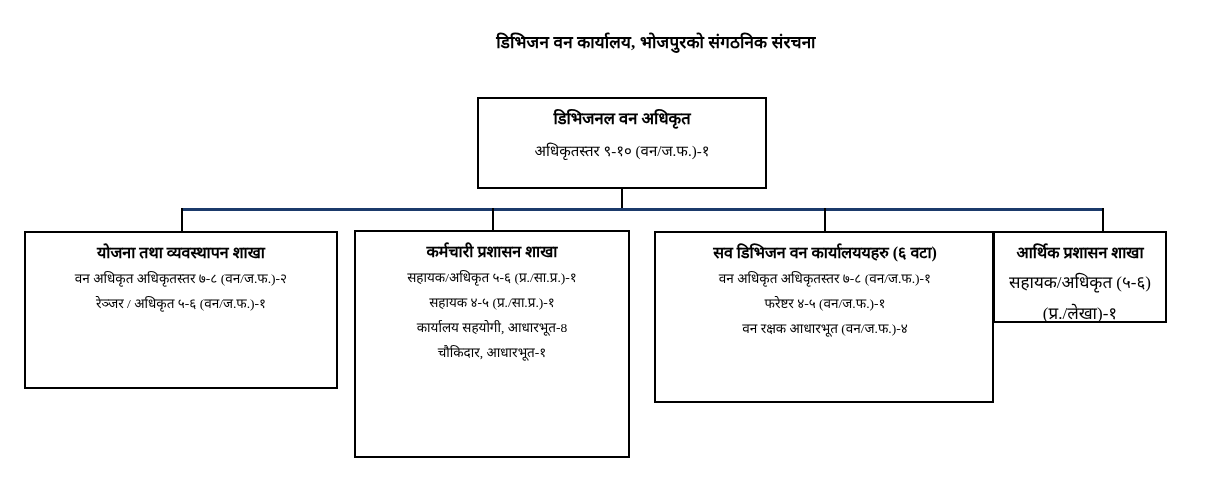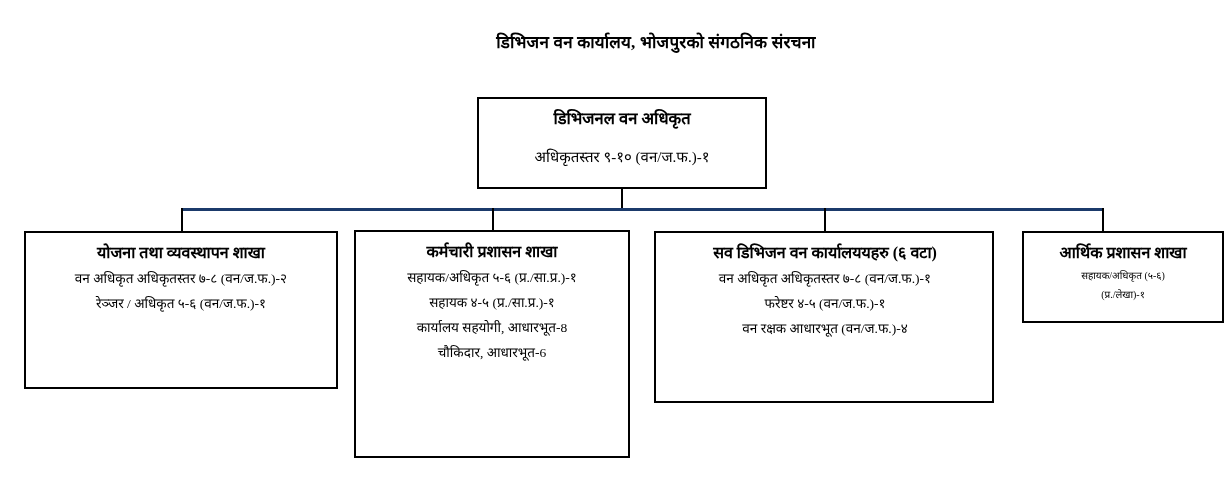--- a/index.html
+++ b/index.html
@@ -54,21 +54,21 @@
   }
   
   #node-root {
     left: 477px;
     top: 97px;
     width: 290px;
     height: 92px;
   }
   #node-root .head {
     font-size: 16.5px;
-    margin-bottom: 12px;
+    margin-bottom: 6px;
   }
   #node-root .line {
     font-size: 15px;
   }
   
   #node-planning {
     left: 24px;
     top: 231px;
     width: 314px;
     height: 158px;
@@ -80,27 +80,27 @@
     height: 228px;
   }
   #node-subdivision {
     left: 654px;
     top: 231px;
     width: 340px;
     height: 172px;
     padding-left: 8px;
   }
   #node-finance {
-    left: 1022px;
+    left: 993px;
     top: 231px;
-    width: 202px;
+    width: 174px;
     height: 92px;
   }
   #node-finance .line {
-    font-size: 10px;
+    font-size: 17px;
   }
   
   .conn {
     position: absolute;
     background: #000000;
   }
   .conn.thick {
     background: #1b3a6b;
   }
 </style>
@@ -127,21 +127,21 @@
     <div class="head">योजना तथा व्यवस्थापन शाखा</div>
     <div class="line">वन अधिकृत अधिकृतस्तर ७-८ (वन/ज.फ.)-२</div>
     <div class="line">रेञ्जर / अधिकृत ५-६ (वन/ज.फ.)-१</div>
   </div>
 
   <div class="node" id="node-staff">
     <div class="head">कर्मचारी प्रशासन शाखा</div>
     <div class="line">सहायक/अधिकृत ५-६  (प्र./सा.प्र.)-१</div>
     <div class="line">सहायक ४-५  (प्र./सा.प्र.)-१</div>
     <div class="line">कार्यालय सहयोगी, आधारभूत-8</div>
-    <div class="line">चौकिदार, आधारभूत-6</div>
+    <div class="line">चौकिदार, आधारभूत-१</div>
   </div>
 
   <div class="node" id="node-subdivision">
     <div class="head">सव डिभिजन वन  कार्यालययहरु (६ वटा)</div>
     <div class="line">वन अधिकृत अधिकृतस्तर ७-८ (वन/ज.फ.)-१</div>
     <div class="line">फरेष्टर ४-५ (वन/ज.फ.)-१</div>
     <div class="line">वन रक्षक आधारभूत (वन/ज.फ.)-४</div>
   </div>
 
   <div class="node" id="node-finance">

